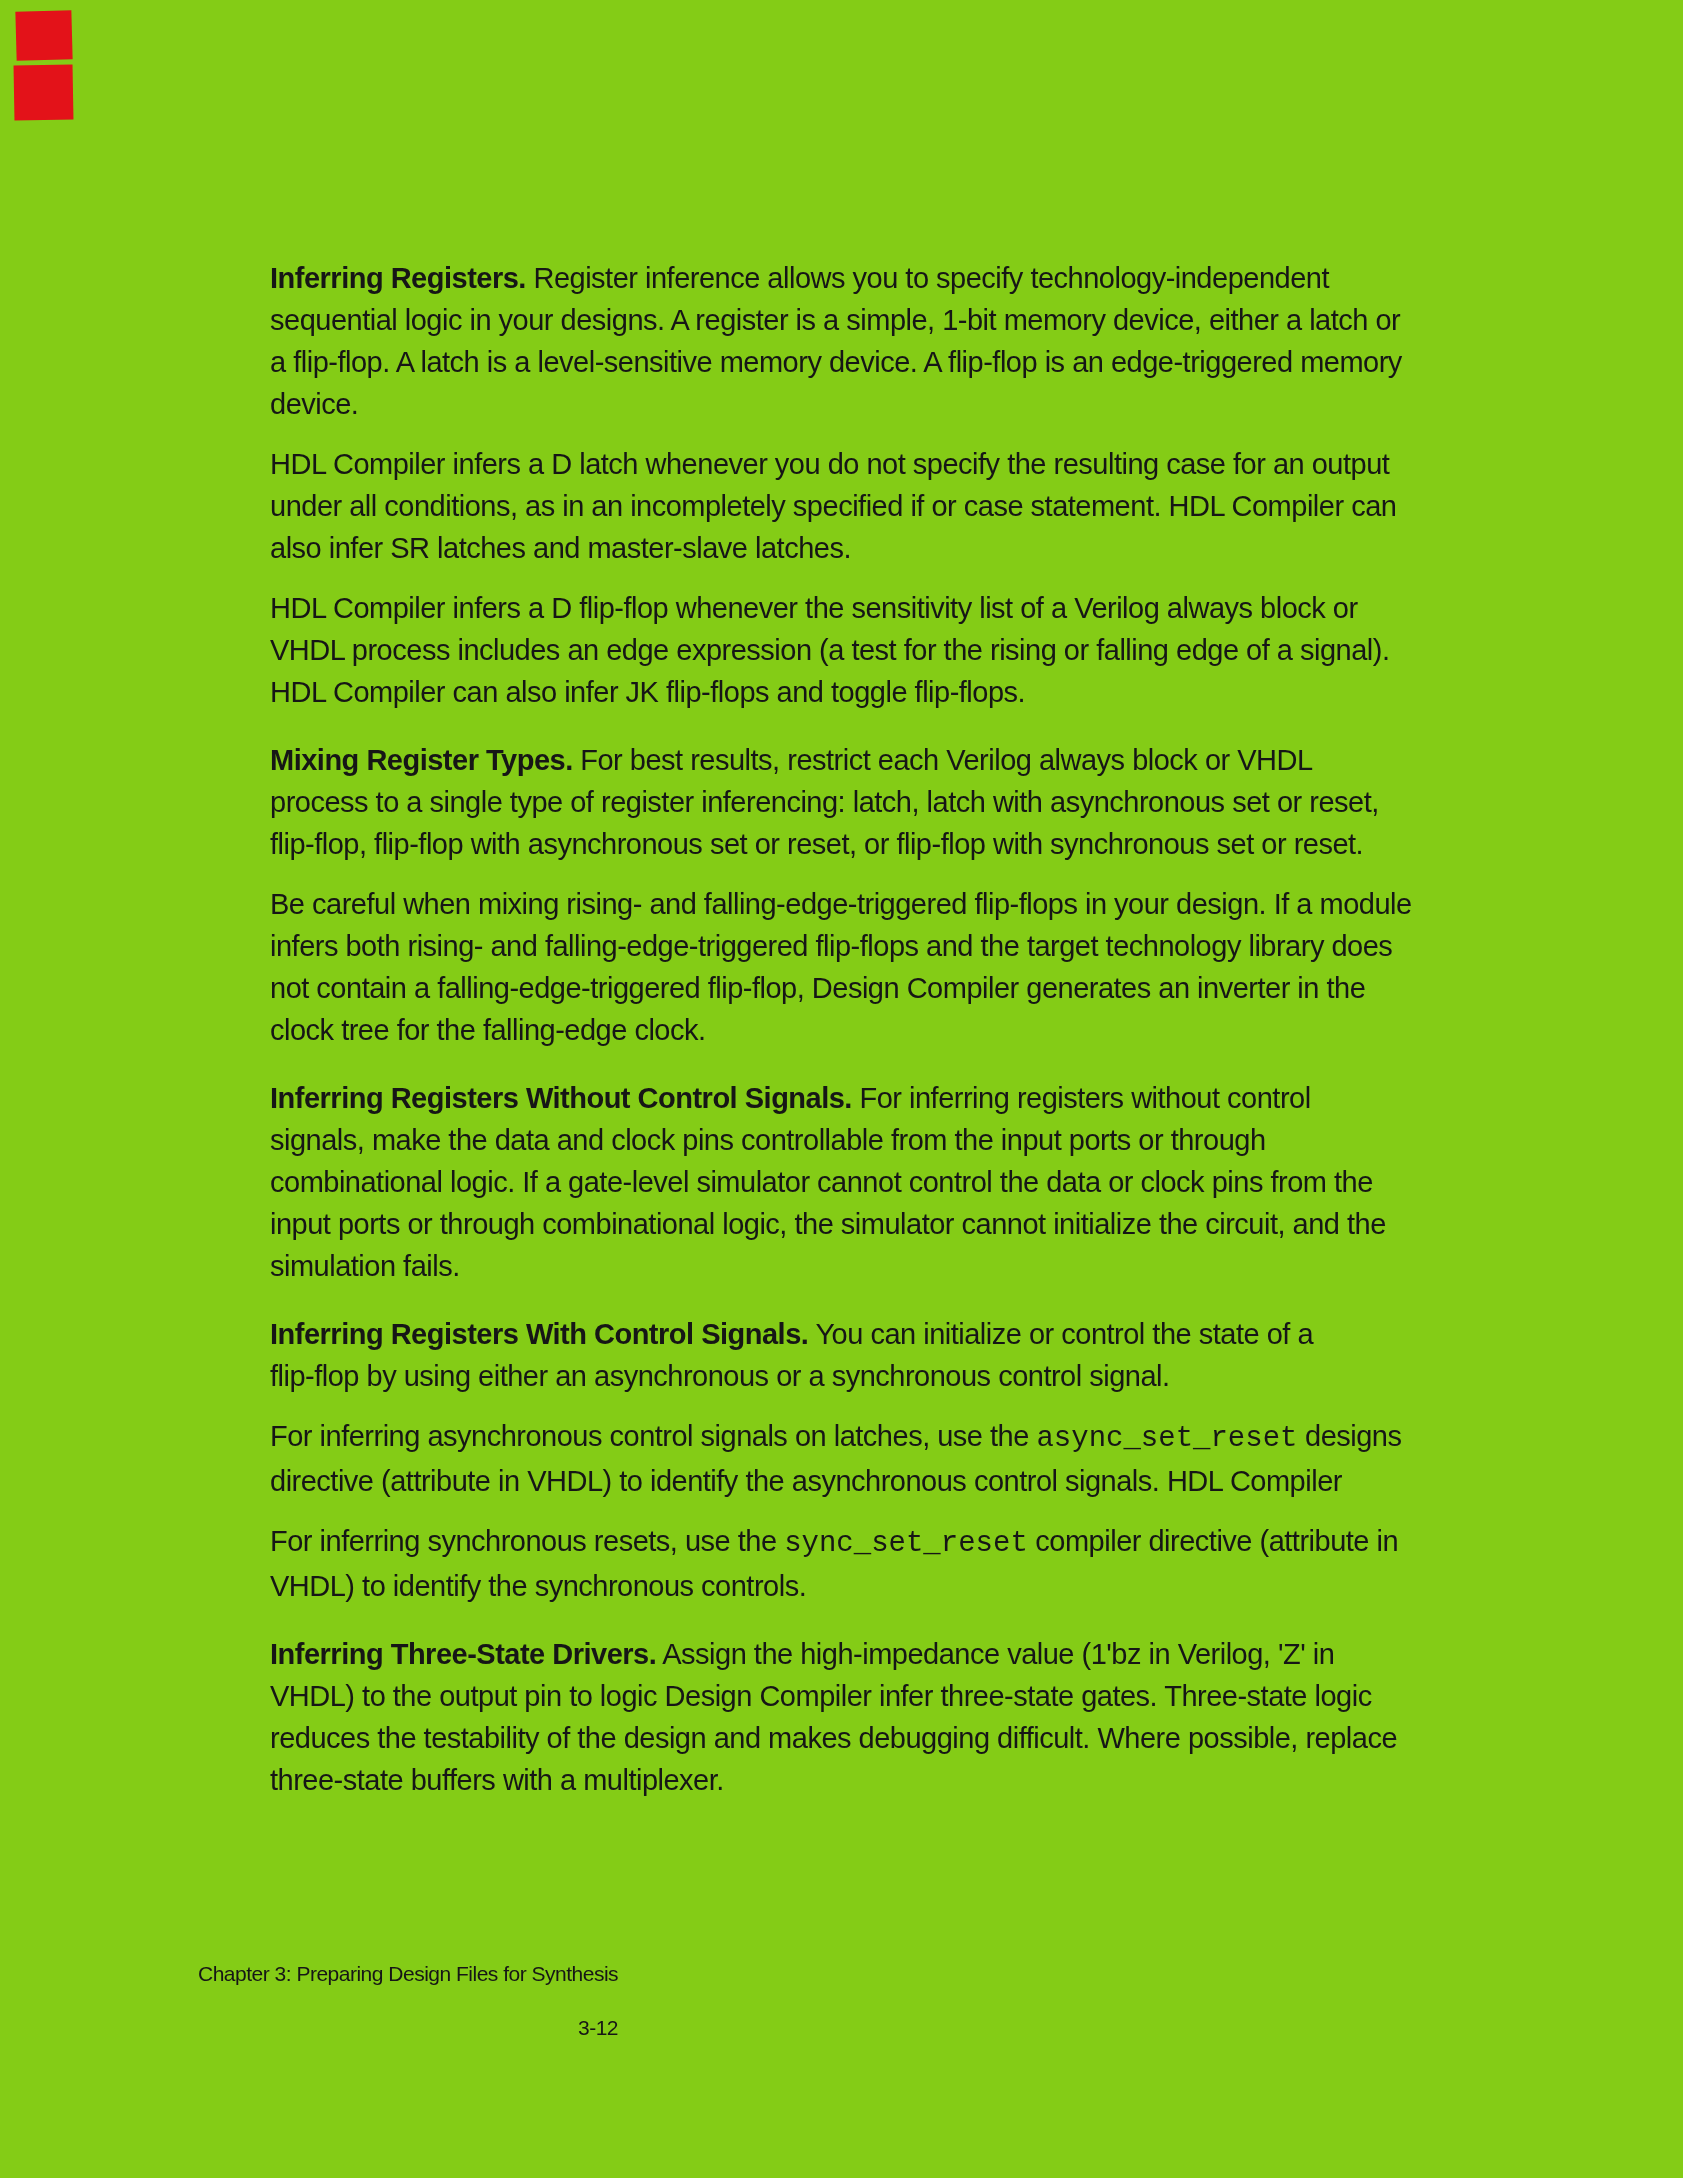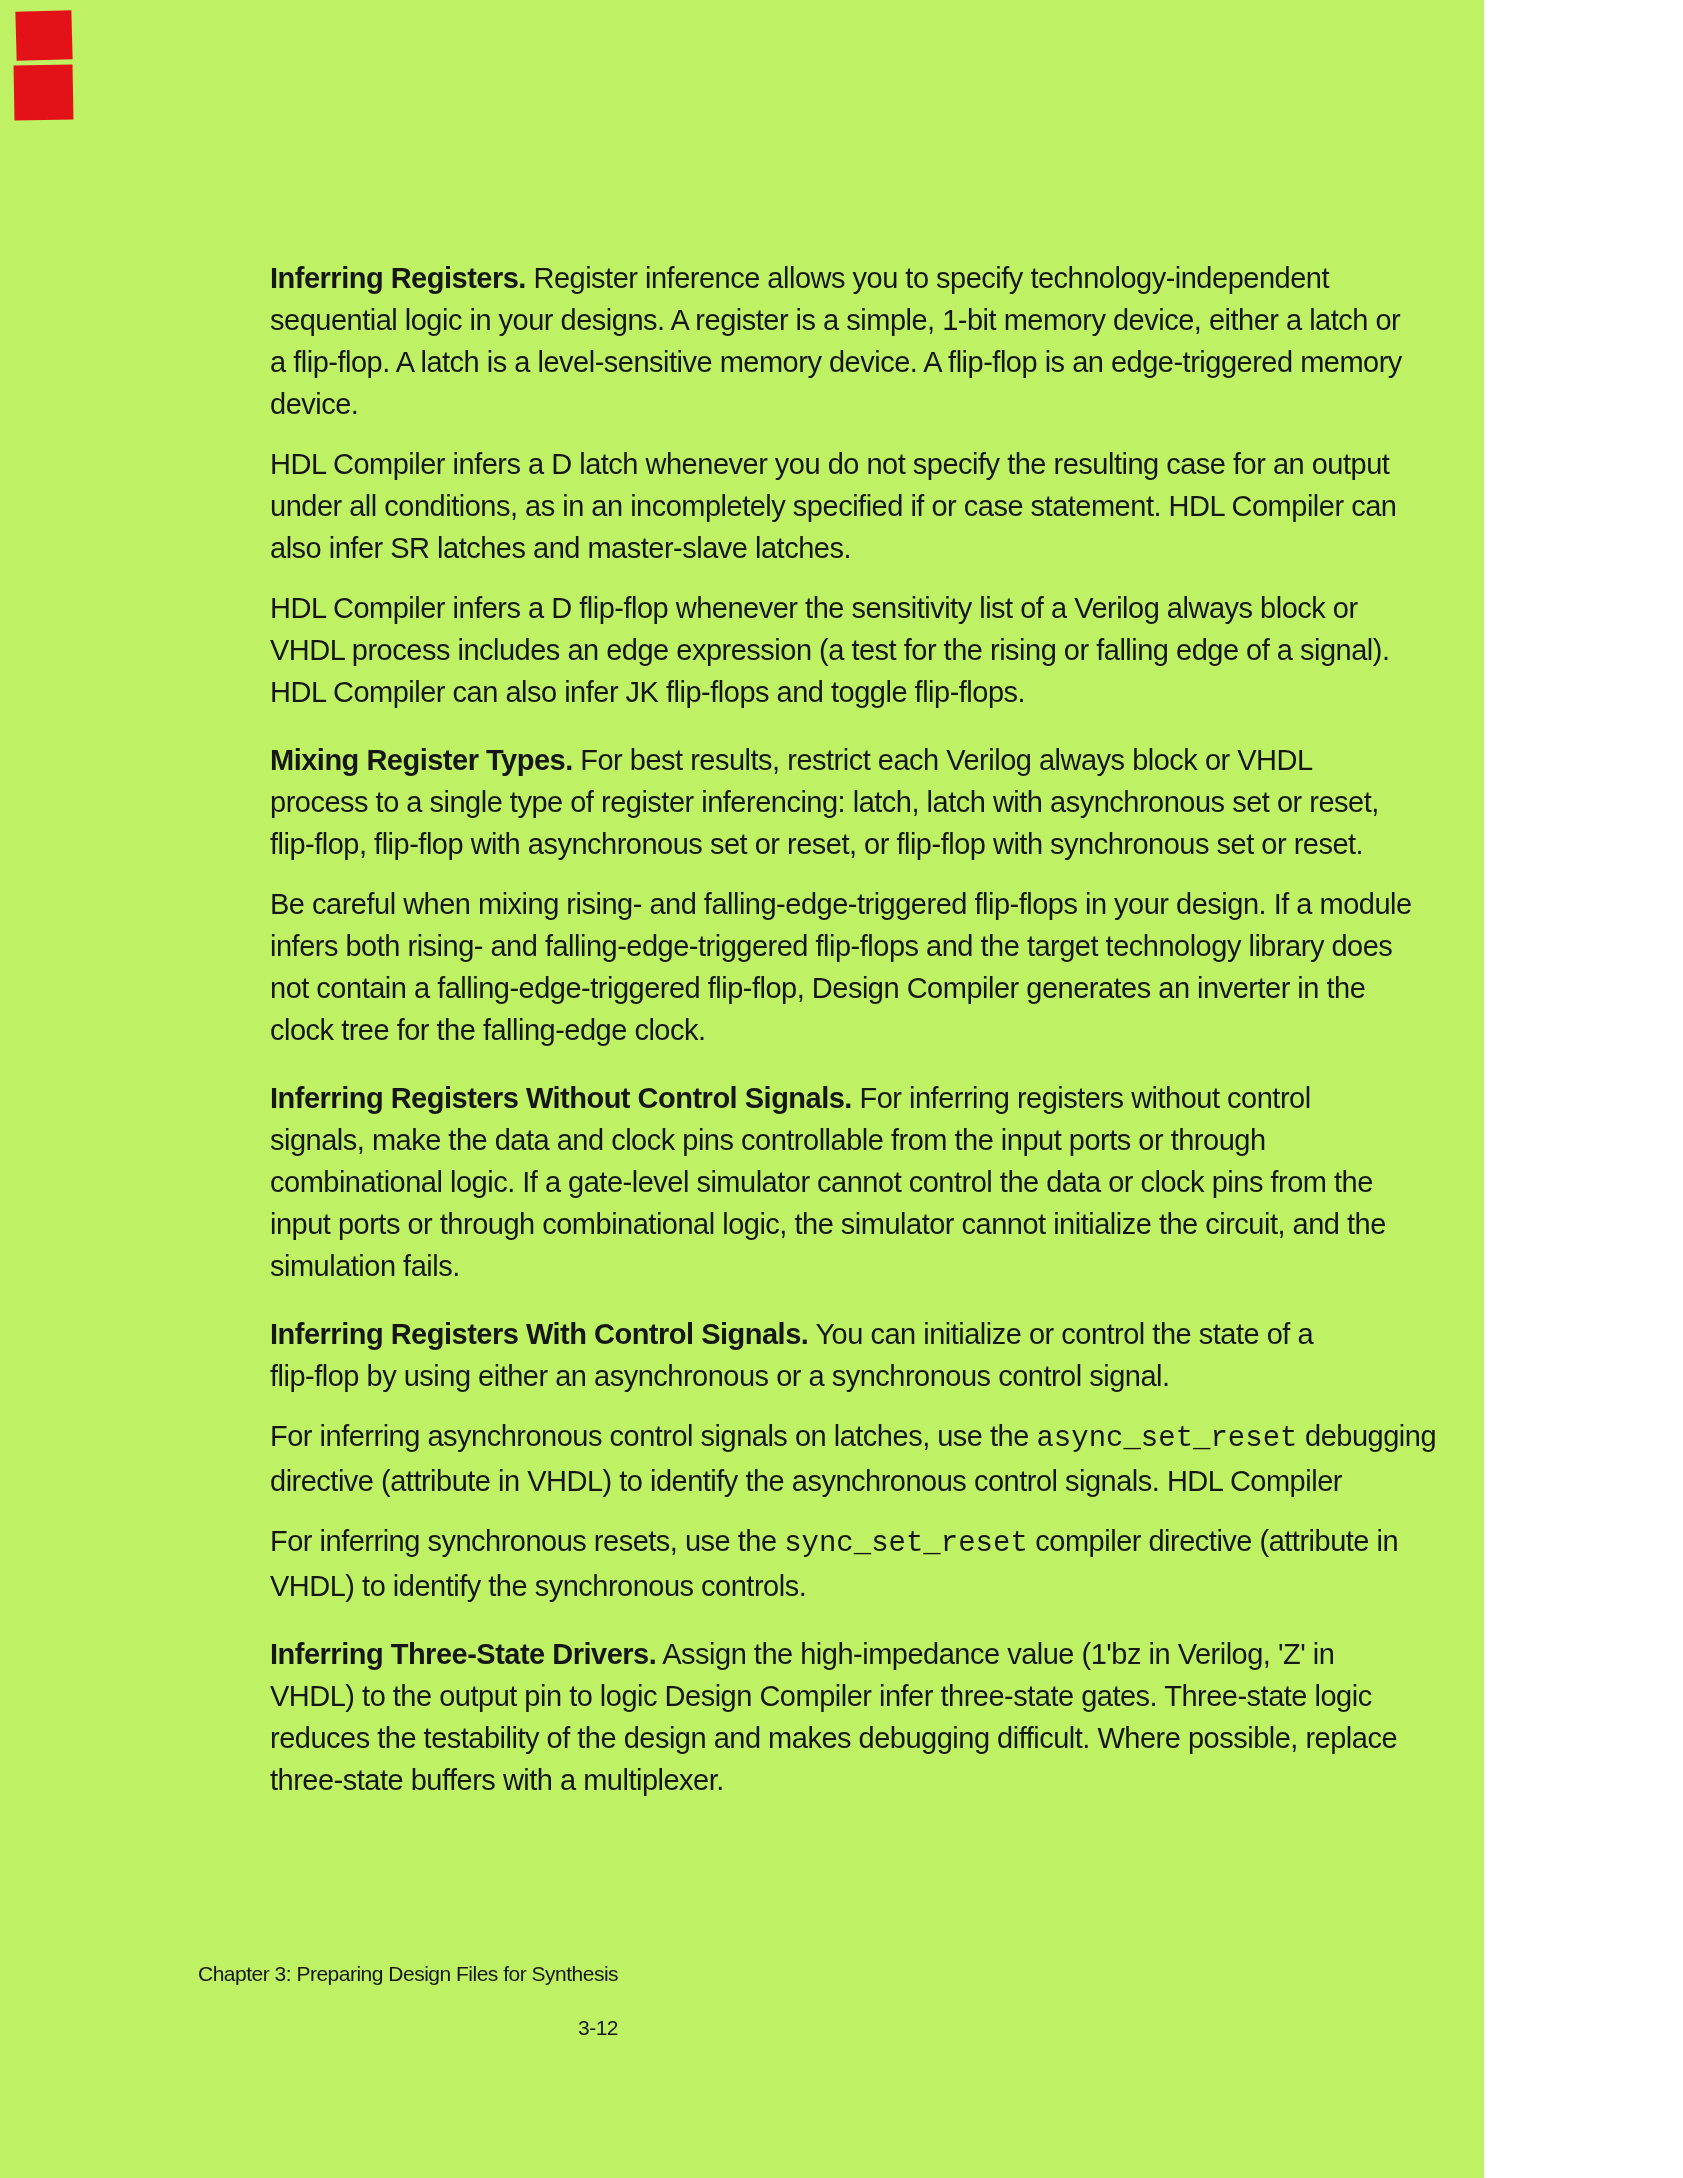--- a/index.html
+++ b/index.html
@@ -2,23 +2,23 @@
 <html><head>
 <meta charset="utf-8">
 <style>
   html, body {
     margin: 0;
     padding: 0;
     background: #ffffff;
   }
   .page {
     position: relative;
-    width: 1484px;
+    width: 1683px;
     height: 2178px;
-    background: #bef264;
+    background: #84cc16;
     overflow: hidden;
     font-family: "Liberation Sans", sans-serif;
     color: #161616;
   }
   
   .corner-marks { position: absolute; left: 0; top: 0; }
   .mark { position: absolute; }
   .mark1 { left: 16px; top: 11px; width: 56px; height: 49px; transform: rotate(-1.5deg); }
   .mark2 { left: 14px; top: 65px; width: 59px; height: 55px; transform: rotate(-1deg); }
 
@@ -102,21 +102,21 @@
         <span class="line"><span class="seg-regular">signals, make the data and clock pins controllable from the input ports or through</span></span>
         <span class="line"><span class="seg-regular">combinational logic. If a gate-level simulator cannot control the data or clock pins from the</span></span>
         <span class="line"><span class="seg-regular">input ports or through combinational logic, the simulator cannot initialize the circuit, and the</span></span>
         <span class="line"><span class="seg-regular">simulation fails.</span></span>
       </p>
       <p class="para section">
         <span class="line"><span class="seg-bold">Inferring Registers With Control Signals.</span><span class="seg-regular"> You can initialize or control the state of a</span></span>
         <span class="line"><span class="seg-regular">flip-flop by using either an asynchronous or a synchronous control signal.</span></span>
       </p>
       <p class="para">
-        <span class="line"><span class="seg-regular">For inferring asynchronous control signals on latches, use the </span><span class="seg-code">async_set_reset</span><span class="seg-regular"> debugging</span></span>
+        <span class="line"><span class="seg-regular">For inferring asynchronous control signals on latches, use the </span><span class="seg-code">async_set_reset</span><span class="seg-regular"> designs</span></span>
         <span class="line"><span class="seg-regular">directive (attribute in VHDL) to identify the asynchronous control signals. HDL Compiler</span></span>
       </p>
       <p class="para">
         <span class="line"><span class="seg-regular">For inferring synchronous resets, use the </span><span class="seg-code">sync_set_reset</span><span class="seg-regular"> compiler directive (attribute in</span></span>
         <span class="line"><span class="seg-regular">VHDL) to identify the synchronous controls.</span></span>
       </p>
       <p class="para section">
         <span class="line"><span class="seg-bold">Inferring Three-State Drivers.</span><span class="seg-regular"> Assign the high-impedance value (1'bz in Verilog, 'Z' in</span></span>
         <span class="line"><span class="seg-regular">VHDL) to the output pin to logic Design Compiler infer three-state gates. Three-state logic</span></span>
         <span class="line"><span class="seg-regular">reduces the testability of the design and makes debugging difficult. Where possible, replace</span></span>

